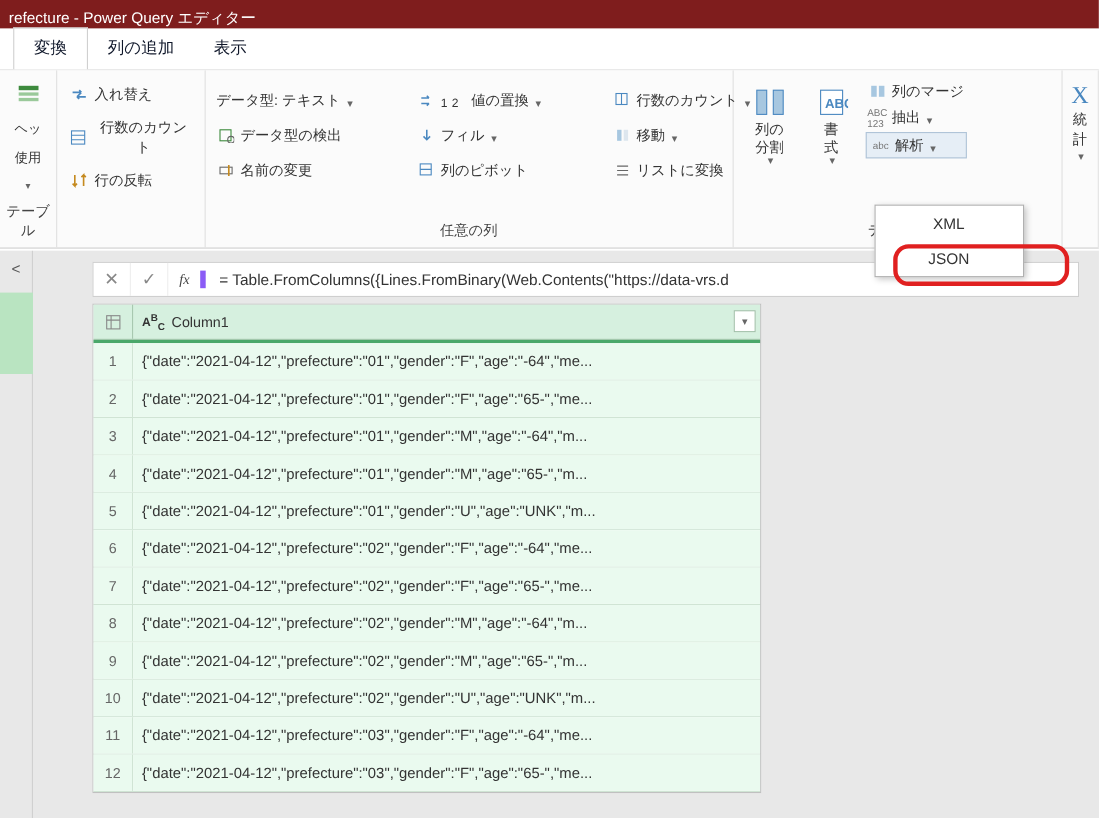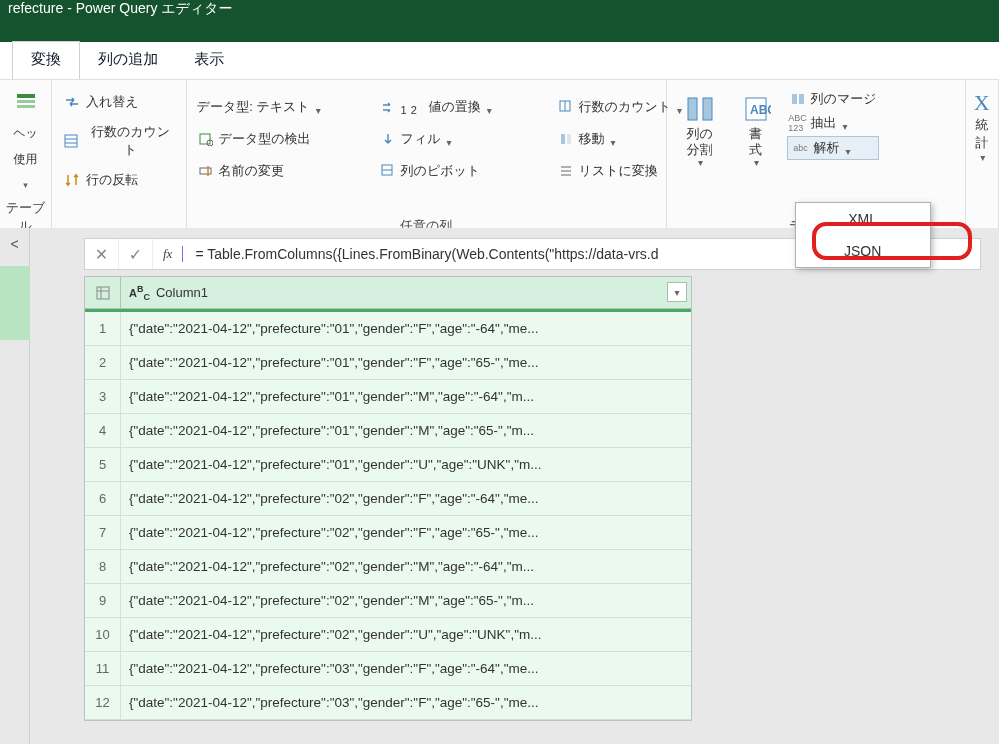--- a/index.html
+++ b/index.html
@@ -1,18 +1,18 @@
 <!DOCTYPE html>
 <html><head>
 <meta charset="utf-8">
 <style>
 * { box-sizing: border-box; margin: 0; padding: 0; }
 body { font-family: 'Meiryo UI', 'Yu Gothic UI', Arial, sans-serif; font-size: 13px; background: #fff; width: 999px; height: 744px; overflow: hidden; position: relative; }
 
-.titlebar { height: 42px; background: #14532d; color: #fff; display: flex; align-items: flex-start; padding: 0 8px; font-size: 14px; }
+.titlebar { height: 26px; background: #7f1d1d; color: #fff; display: flex; align-items: flex-end; padding: 0 8px; font-size: 14px; }
 
 .tabstrip { height: 38px; background: #fff; border-bottom: 1px solid #e0e0e0; display: flex; align-items: flex-end; padding-left: 12px; }
 .tab { padding: 8px 18px 10px; font-size: 15px; color: #0f172a; cursor: pointer; position: relative; }
 .tab.active { background: #fff; border: 1px solid #d0d0d0; border-bottom: none; }
 
 .ribbon { background: #fbfbfb; display: flex; border-bottom: 1px solid #d0d0d0; min-height: 162px; }
 .rgroup { border-right: 1px solid #e0e0e0; padding: 6px 4px 4px; display: flex; flex-direction: column; }
 .rgroup-body { flex: 1; display: flex; }
 .rgroup-label { text-align: center; font-size: 13px; color: #444; padding: 6px 0 2px; }
 
@@ -53,21 +53,21 @@
 
 
 .panes { position:absolute; top:228px; left:0; right:0; bottom:0; display:flex; background:#e8e8e8;}
 .nav-collapsed { width:30px; background:#e8e8e8; border-right:1px solid #d0d0d0; display:flex; flex-direction:column; align-items:center; padding-top:8px;}
 .nav-collapsed .chev{font-size:14px;color:#555;cursor:pointer;}
 .nav-strip{width:30px;height:74px;background:#b9e4c1;margin-top:14px;}
 
 .main { flex:1; background:#e8e8e8; padding:10px 18px 0 54px; position:relative;}
 .fxbar { display:flex; align-items:center; height:32px; background:#fff; border:1px solid #cfcfcf; margin-bottom:6px;}
 .fxbtn{width:34px;height:100%;display:flex;align-items:center;justify-content:center;color:#888;font-size:16px;cursor:pointer;border-right:1px solid #eee;}
-.fxlabel{font-style:italic;font-family:Georgia,serif;padding:0 10px;color:#444;border-right:1px solid #8b5cf6;}
+.fxlabel{font-style:italic;font-family:Georgia,serif;padding:0 10px;color:#444;border-right:5px solid #8b5cf6;}
 .fxtext{flex:1;padding:0 12px;font-family:"Segoe UI",Arial,sans-serif;font-size:14px;color:#333;white-space:nowrap;overflow:hidden;}
 
 
 .grid{background:#fff;border:1px solid #c0c0c0;width:608px;}
 .ghdr{display:flex;height:32px;background:#d6f0df;border-bottom:1px solid #a8c8b0;}
 .rowhdr{width:36px;border-right:1px solid #a8c8b0;display:flex;align-items:center;justify-content:center;color:#666;}
 .colhdr{flex:1;display:flex;align-items:center;padding:0 8px;position:relative;}
 .type-ic{font-family:Arial;font-weight:bold;color:#333;font-size:11px;margin-right:6px;}
 .colname{color:#333;}
 .filter-btn{position:absolute;right:4px;top:5px;width:20px;height:20px;border:1px solid #a0c0a8;background:#fff;display:flex;align-items:center;justify-content:center;font-size:10px;color:#666;cursor:pointer;}

